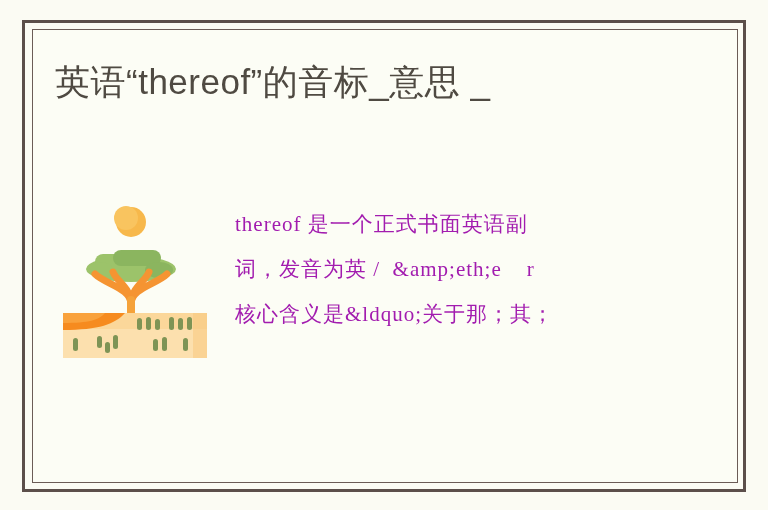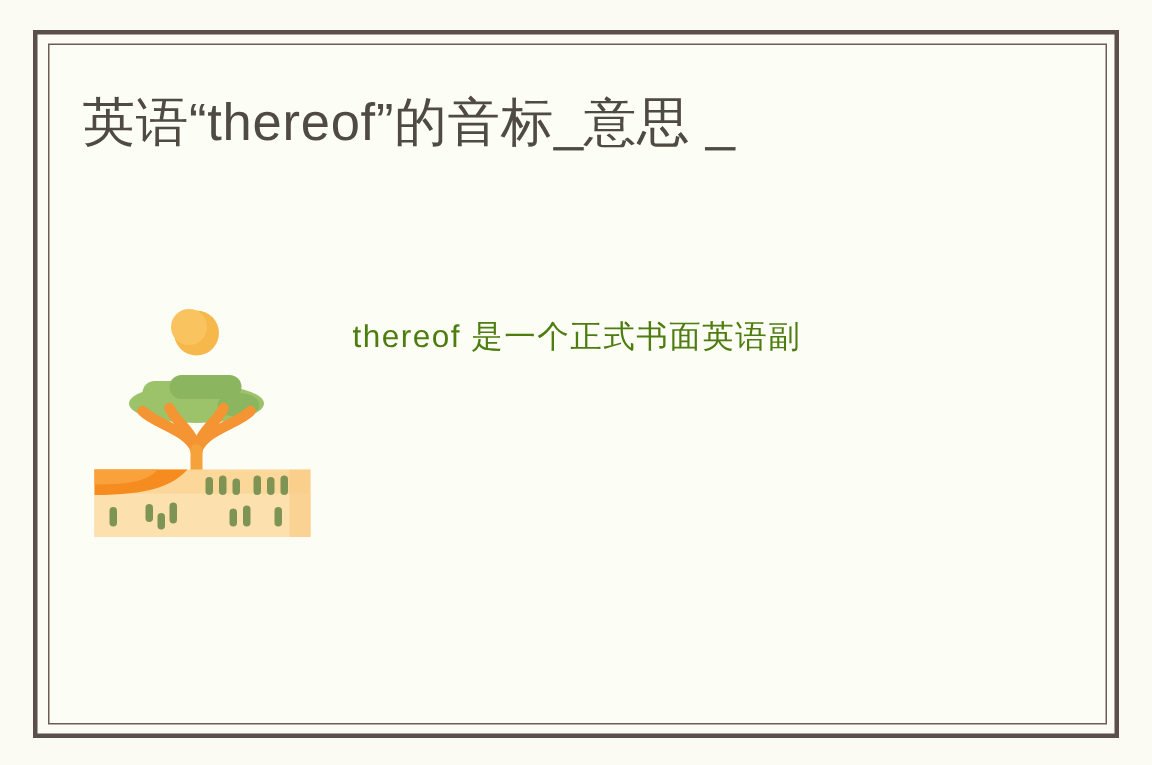--- a/index.html
+++ b/index.html
@@ -84,24 +84,24 @@
   }
 
   
   .body-text {
     position: absolute;
     left: 180px;
     top: 6px;
     width: 462px;
   }
   .body-line {
-    font-family: Liberation Sans, sans-serif;
+    font-family: Liberation Serif, serif;
     font-size: 21px;
     line-height: 45px;
-    color: #4d7c0f;
+    color: #a21caf;
     white-space: pre;
     letter-spacing: 1px;
   }
 </style>
 </head>
 <body>
 
 <div class="page">
 
   <div class="frame-outer"></div>
@@ -158,16 +158,18 @@
           <rect x="58" y="139" width="5" height="14" rx="2.5"></rect>
           <rect x="98" y="143" width="5" height="12" rx="2.5"></rect>
           <rect x="107" y="141" width="5" height="14" rx="2.5"></rect>
           <rect x="128" y="142" width="5" height="13" rx="2.5"></rect>
         </g>
       </svg>
     </div>
 
     <div class="body-text">
       <div class="body-line">thereof 是一个正式书面英语副</div>
+      <div class="body-line">词，发音为英 /  &amp;amp;eth;e    r</div>
+      <div class="body-line">核心含义是&amp;ldquo;关于那；其；</div>
     </div>
 
   </div>
 </div>
 
 </body></html>

